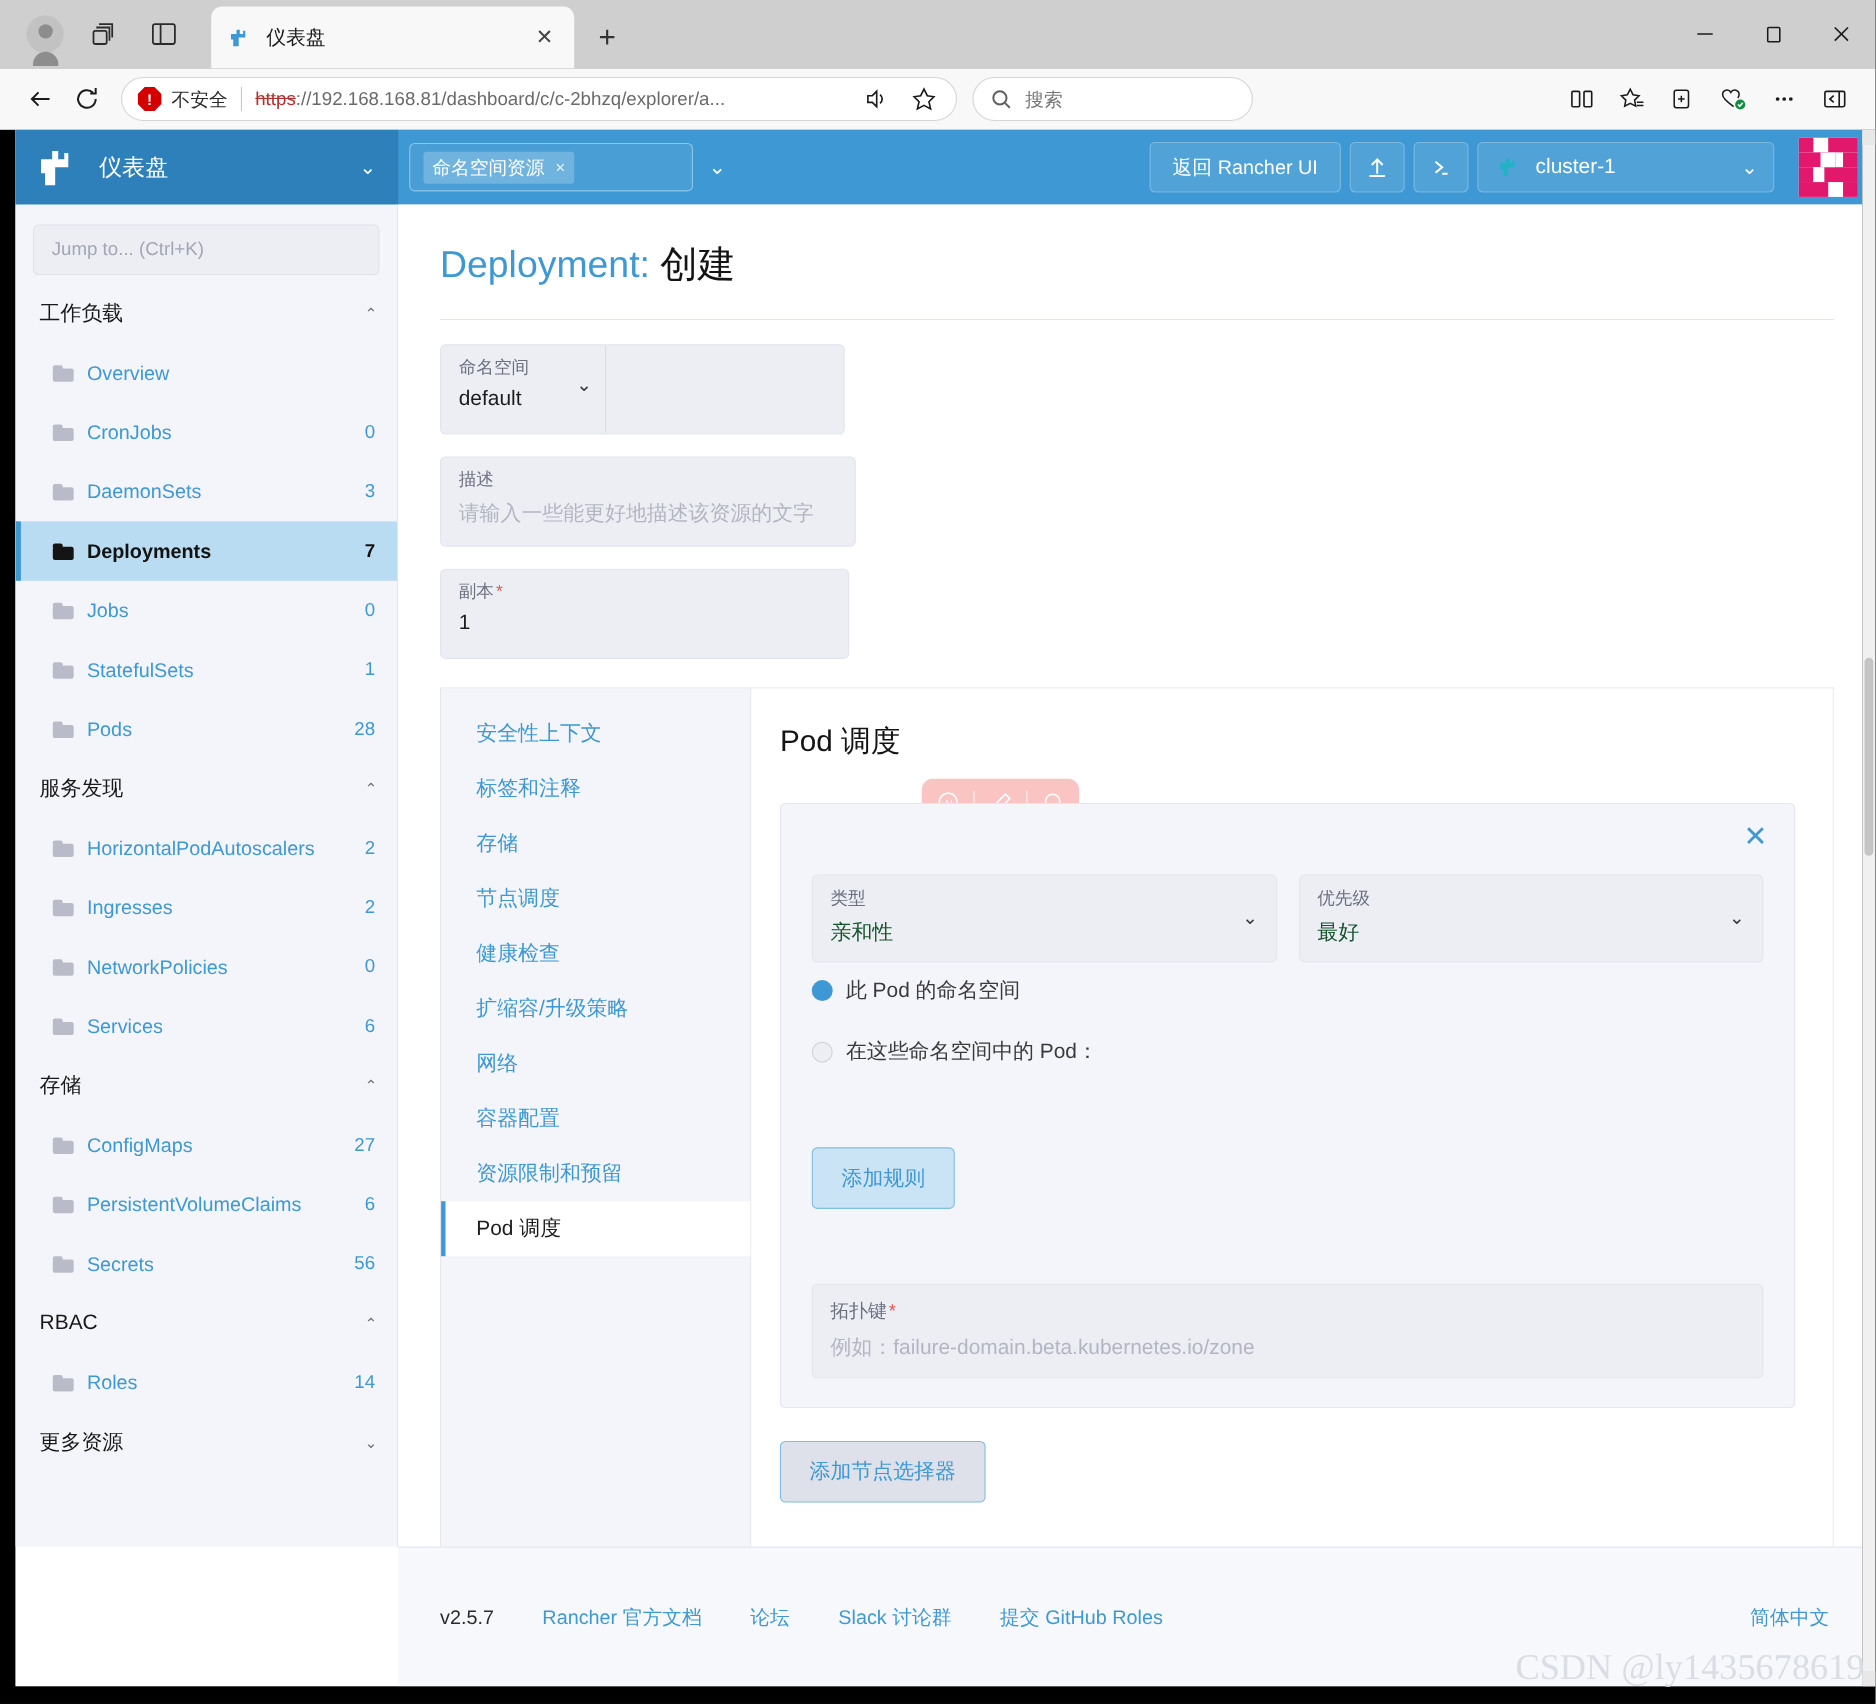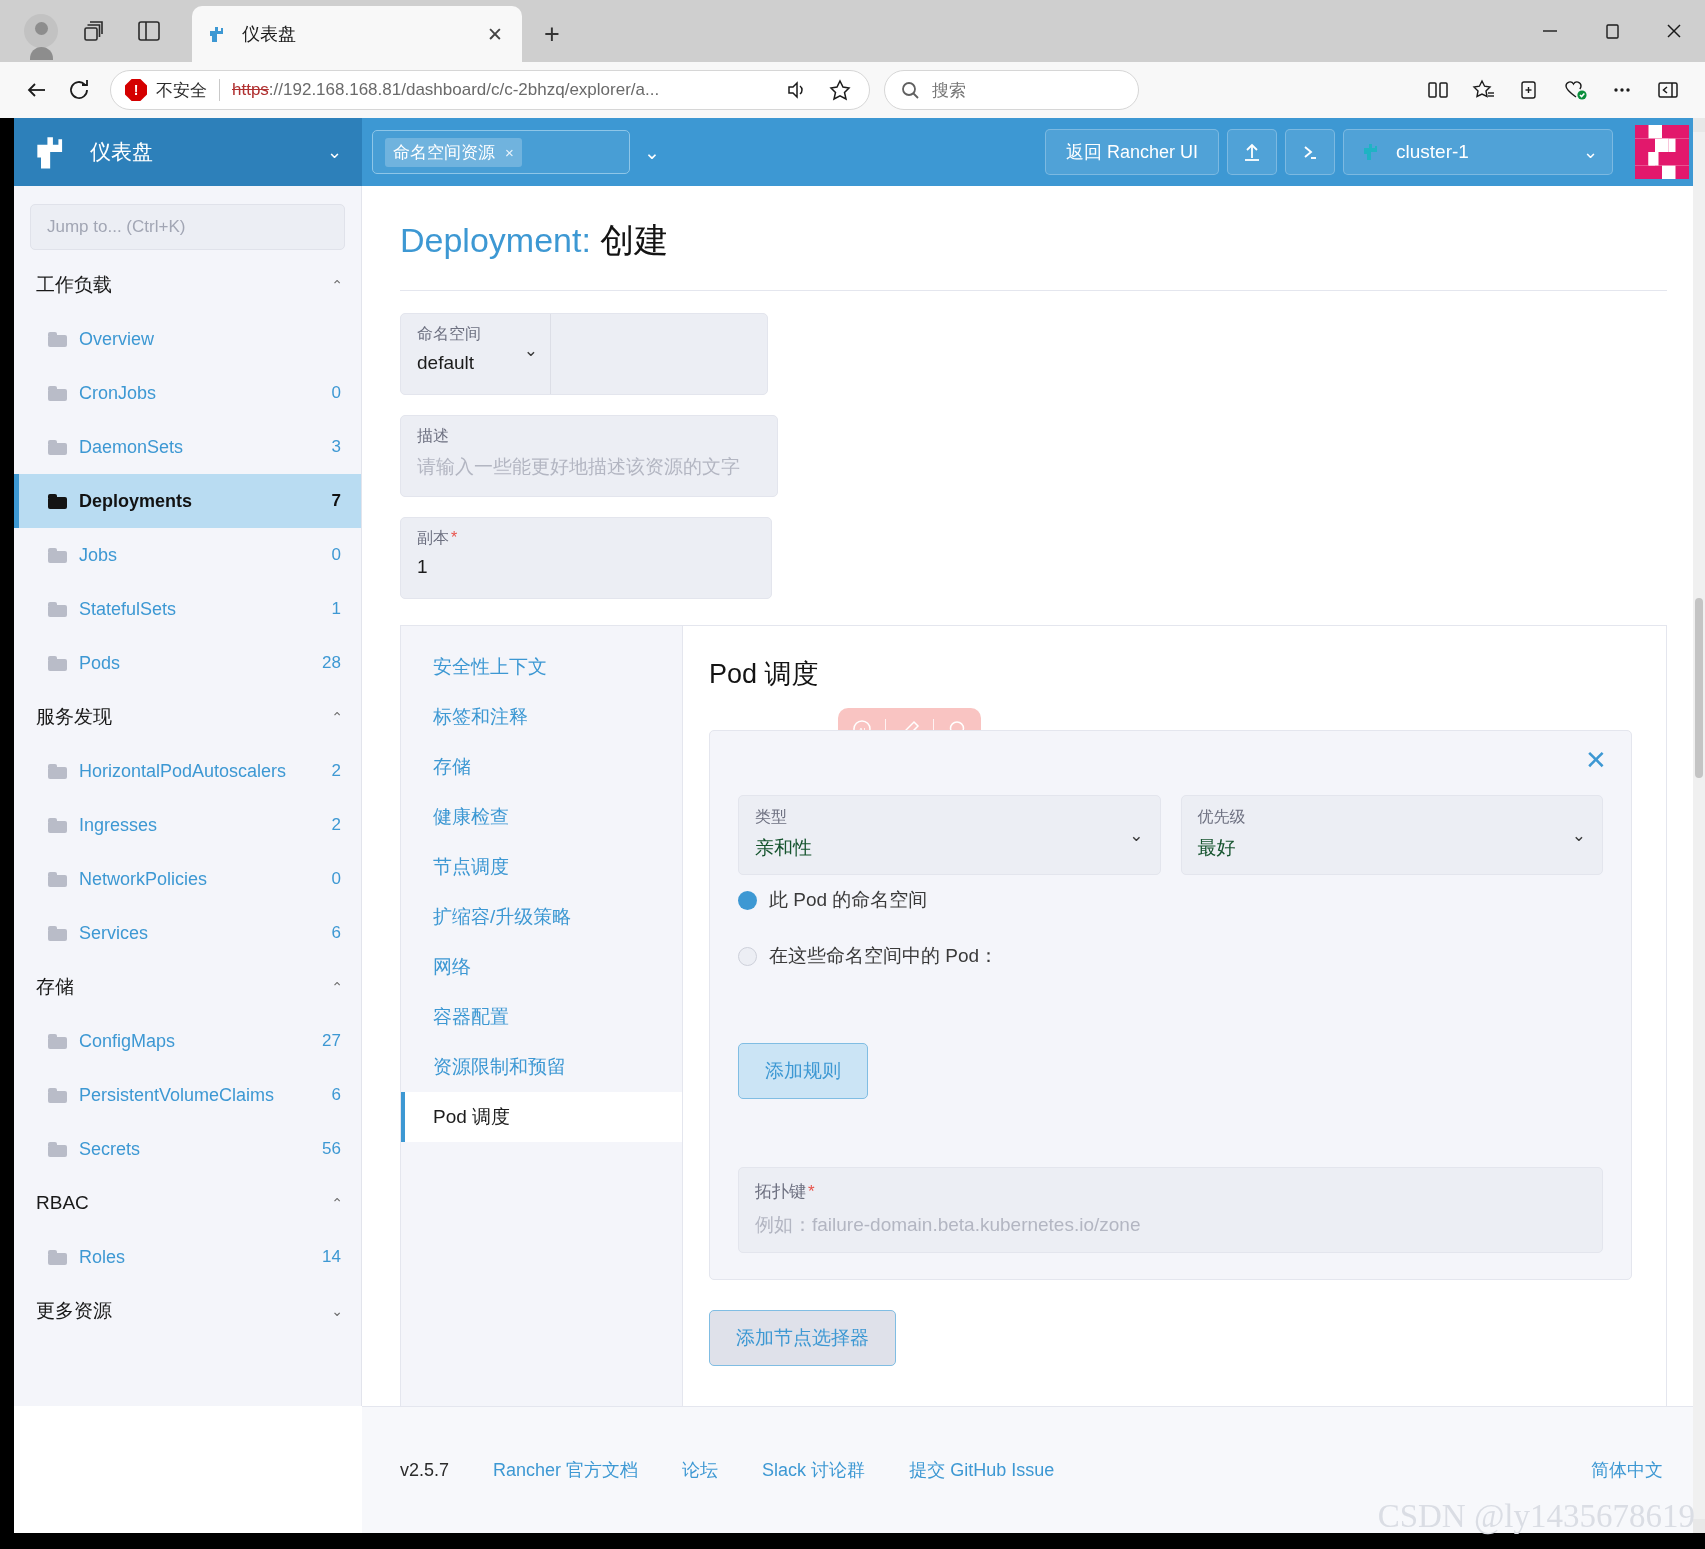--- a/index.html
+++ b/index.html
@@ -610,22 +610,22 @@
           </div>
           <div class="field-value">1</div>
         </div>
       </div>
 
       <div class="tabwrap">
         <div class="tablist">
           <div class="tab-item">安全性上下文</div>
           <div class="tab-item">标签和注释</div>
           <div class="tab-item">存储</div>
+          <div class="tab-item">节点调度</div>
           <div class="tab-item">健康检查</div>
-          <div class="tab-item">节点调度</div>
           <div class="tab-item">扩缩容/升级策略</div>
           <div class="tab-item">网络</div>
           <div class="tab-item">容器配置</div>
           <div class="tab-item">资源限制和预留</div>
           <div class="tab-item active">Pod 调度</div>
         </div>
 
         <div class="tabpanel">
           <div class="panel-title">Pod 调度</div>
 
@@ -698,21 +698,21 @@
         <div class="btn-outline">以 YAML 文件编辑</div>
         <div class="btn-primary">创建</div>
       </div>
     </div>
 
     <div class="r-footer">
       <span class="foot-ver">v2.5.7</span>
       <span class="foot-link">Rancher 官方文档</span>
       <span class="foot-link">论坛</span>
       <span class="foot-link">Slack 讨论群</span>
-      <span class="foot-link">提交 GitHub Issue</span>
+      <span class="foot-link">提交 GitHub Roles</span>
       <span class="foot-lang">简体中文</span>
     </div>
   </div>
 
   <div class="vscroll">
     <div class="scroll-arrow" style="top:0;"></div>
     <div class="thumb"></div>
     <div class="scroll-arrow" style="bottom:0;"></div>
   </div>
 

